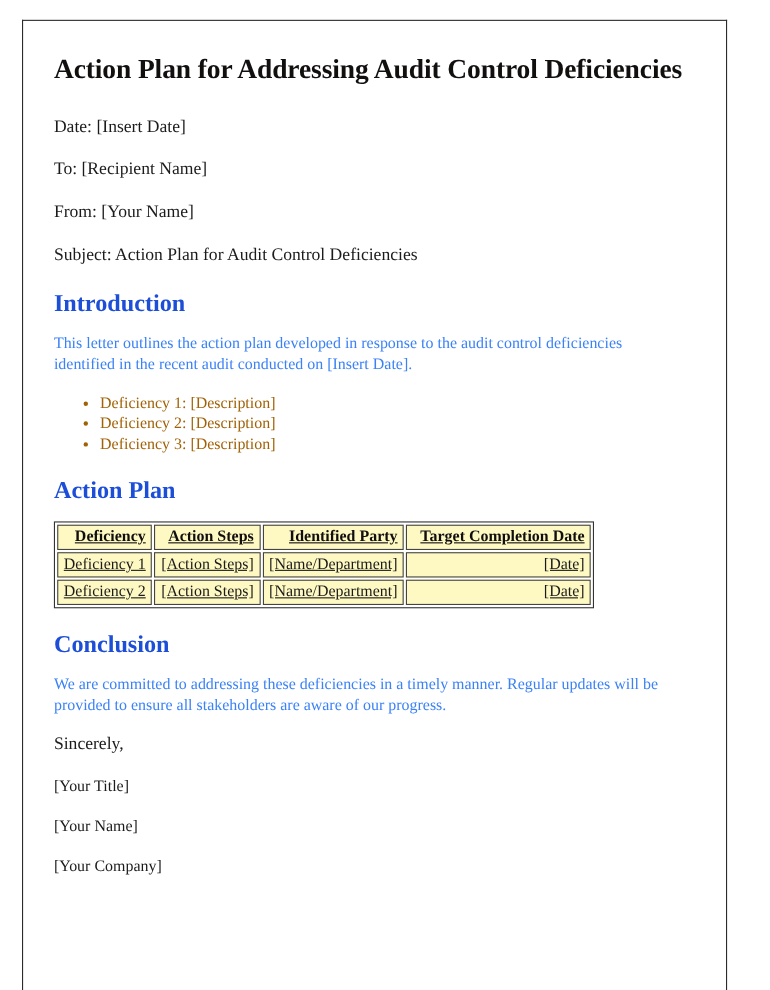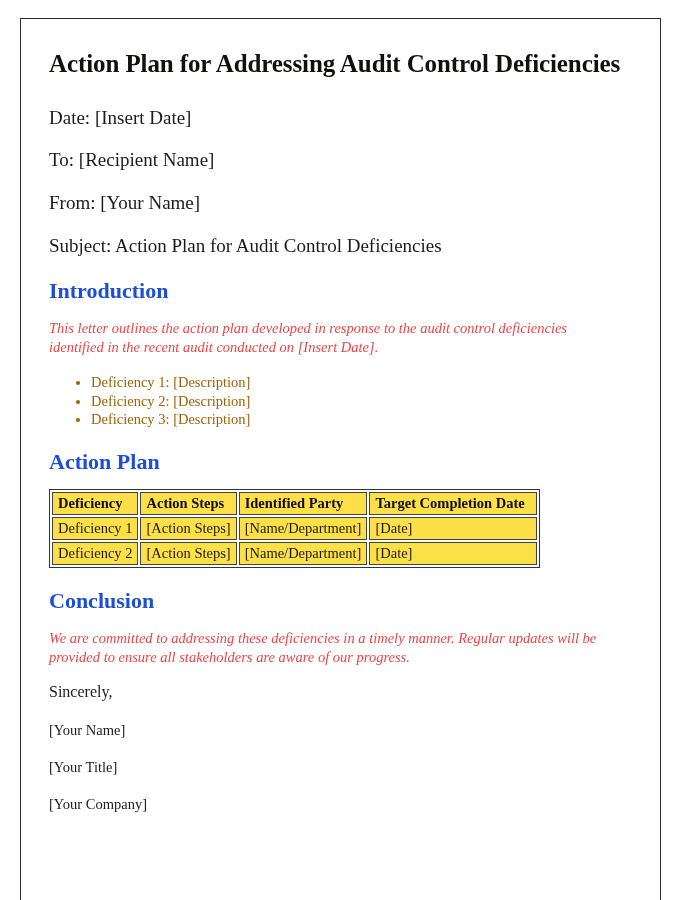--- a/index.html
+++ b/index.html
@@ -28,40 +28,39 @@
   h1.doc-title {
     font-family: "Liberation Serif", "DejaVu Serif", serif;
     font-size: 25px;
     font-weight: bold;
     line-height: 1.22;
     color: #12100f;
     margin: 0 0 26px 0;
     letter-spacing: -0.1px;
   }
   .meta-line {
-    font-size: 19px;
+    font-size: 16px;
     color: #1b1b1b;
     line-height: 1.3;
     margin: 0 0 18px 0;
   }
   h2.section-title {
     font-family: "Liberation Serif", "DejaVu Serif", serif;
     font-size: 22px;
     font-weight: bold;
     color: #1d4ed8;
     margin: 20px 0 14px 0;
     line-height: 1.2;
   }
   p.body-text {
     font-size: 14.5px;
-    color: #ef4444;
+    color: #3b82f6;
     line-height: 1.33;
     margin: 0 0 16px 0;
     max-width: 575px;
-    font-style: italic;
   }
   ul.def-list {
     margin: 0 0 18px 0;
     padding-left: 42px;
     list-style-type: disc;
   }
   ul.def-list li {
     font-size: 14.5px;
     color: #a16207;
     line-height: 1.28;
@@ -73,24 +72,25 @@
     border: 1px solid #333333;
     margin: 4px 0 10px 0;
     background: #ffffff;
   }
   table.action-table th,
   table.action-table td {
     border: 1px solid #444444;
     padding: 2px 5px;
     font-size: 14.5px;
     color: #1b1b1b;
-    text-align: left;
+    text-align: right;
     vertical-align: top;
-    background: #fde047;
+    background: #fef9c3;
     white-space: nowrap;
+    text-decoration: underline;
   }
   table.action-table th {
     font-weight: bold;
     color: #100e0e;
   }
   table.action-table td.col-date {
     min-width: 168px;
   }
   .sig-line {
     font-size: 14.5px;
@@ -150,18 +150,18 @@
           <td class="col-date">[Date]</td>
         </tr>
       </tbody>
     </table>
 
     <h2 class="section-title">Conclusion</h2>
     <p class="body-text">We are committed to addressing these deficiencies in a timely manner. Regular updates will be provided to ensure all stakeholders are aware of our progress.</p>
 
     <div class="closing">Sincerely,</div>
 
+    <div class="sig-line">[Your Title]</div>
     <div class="sig-line">[Your Name]</div>
-    <div class="sig-line">[Your Title]</div>
     <div class="sig-line">[Your Company]</div>
 
   </div>
 </div>
 
 </body></html>

